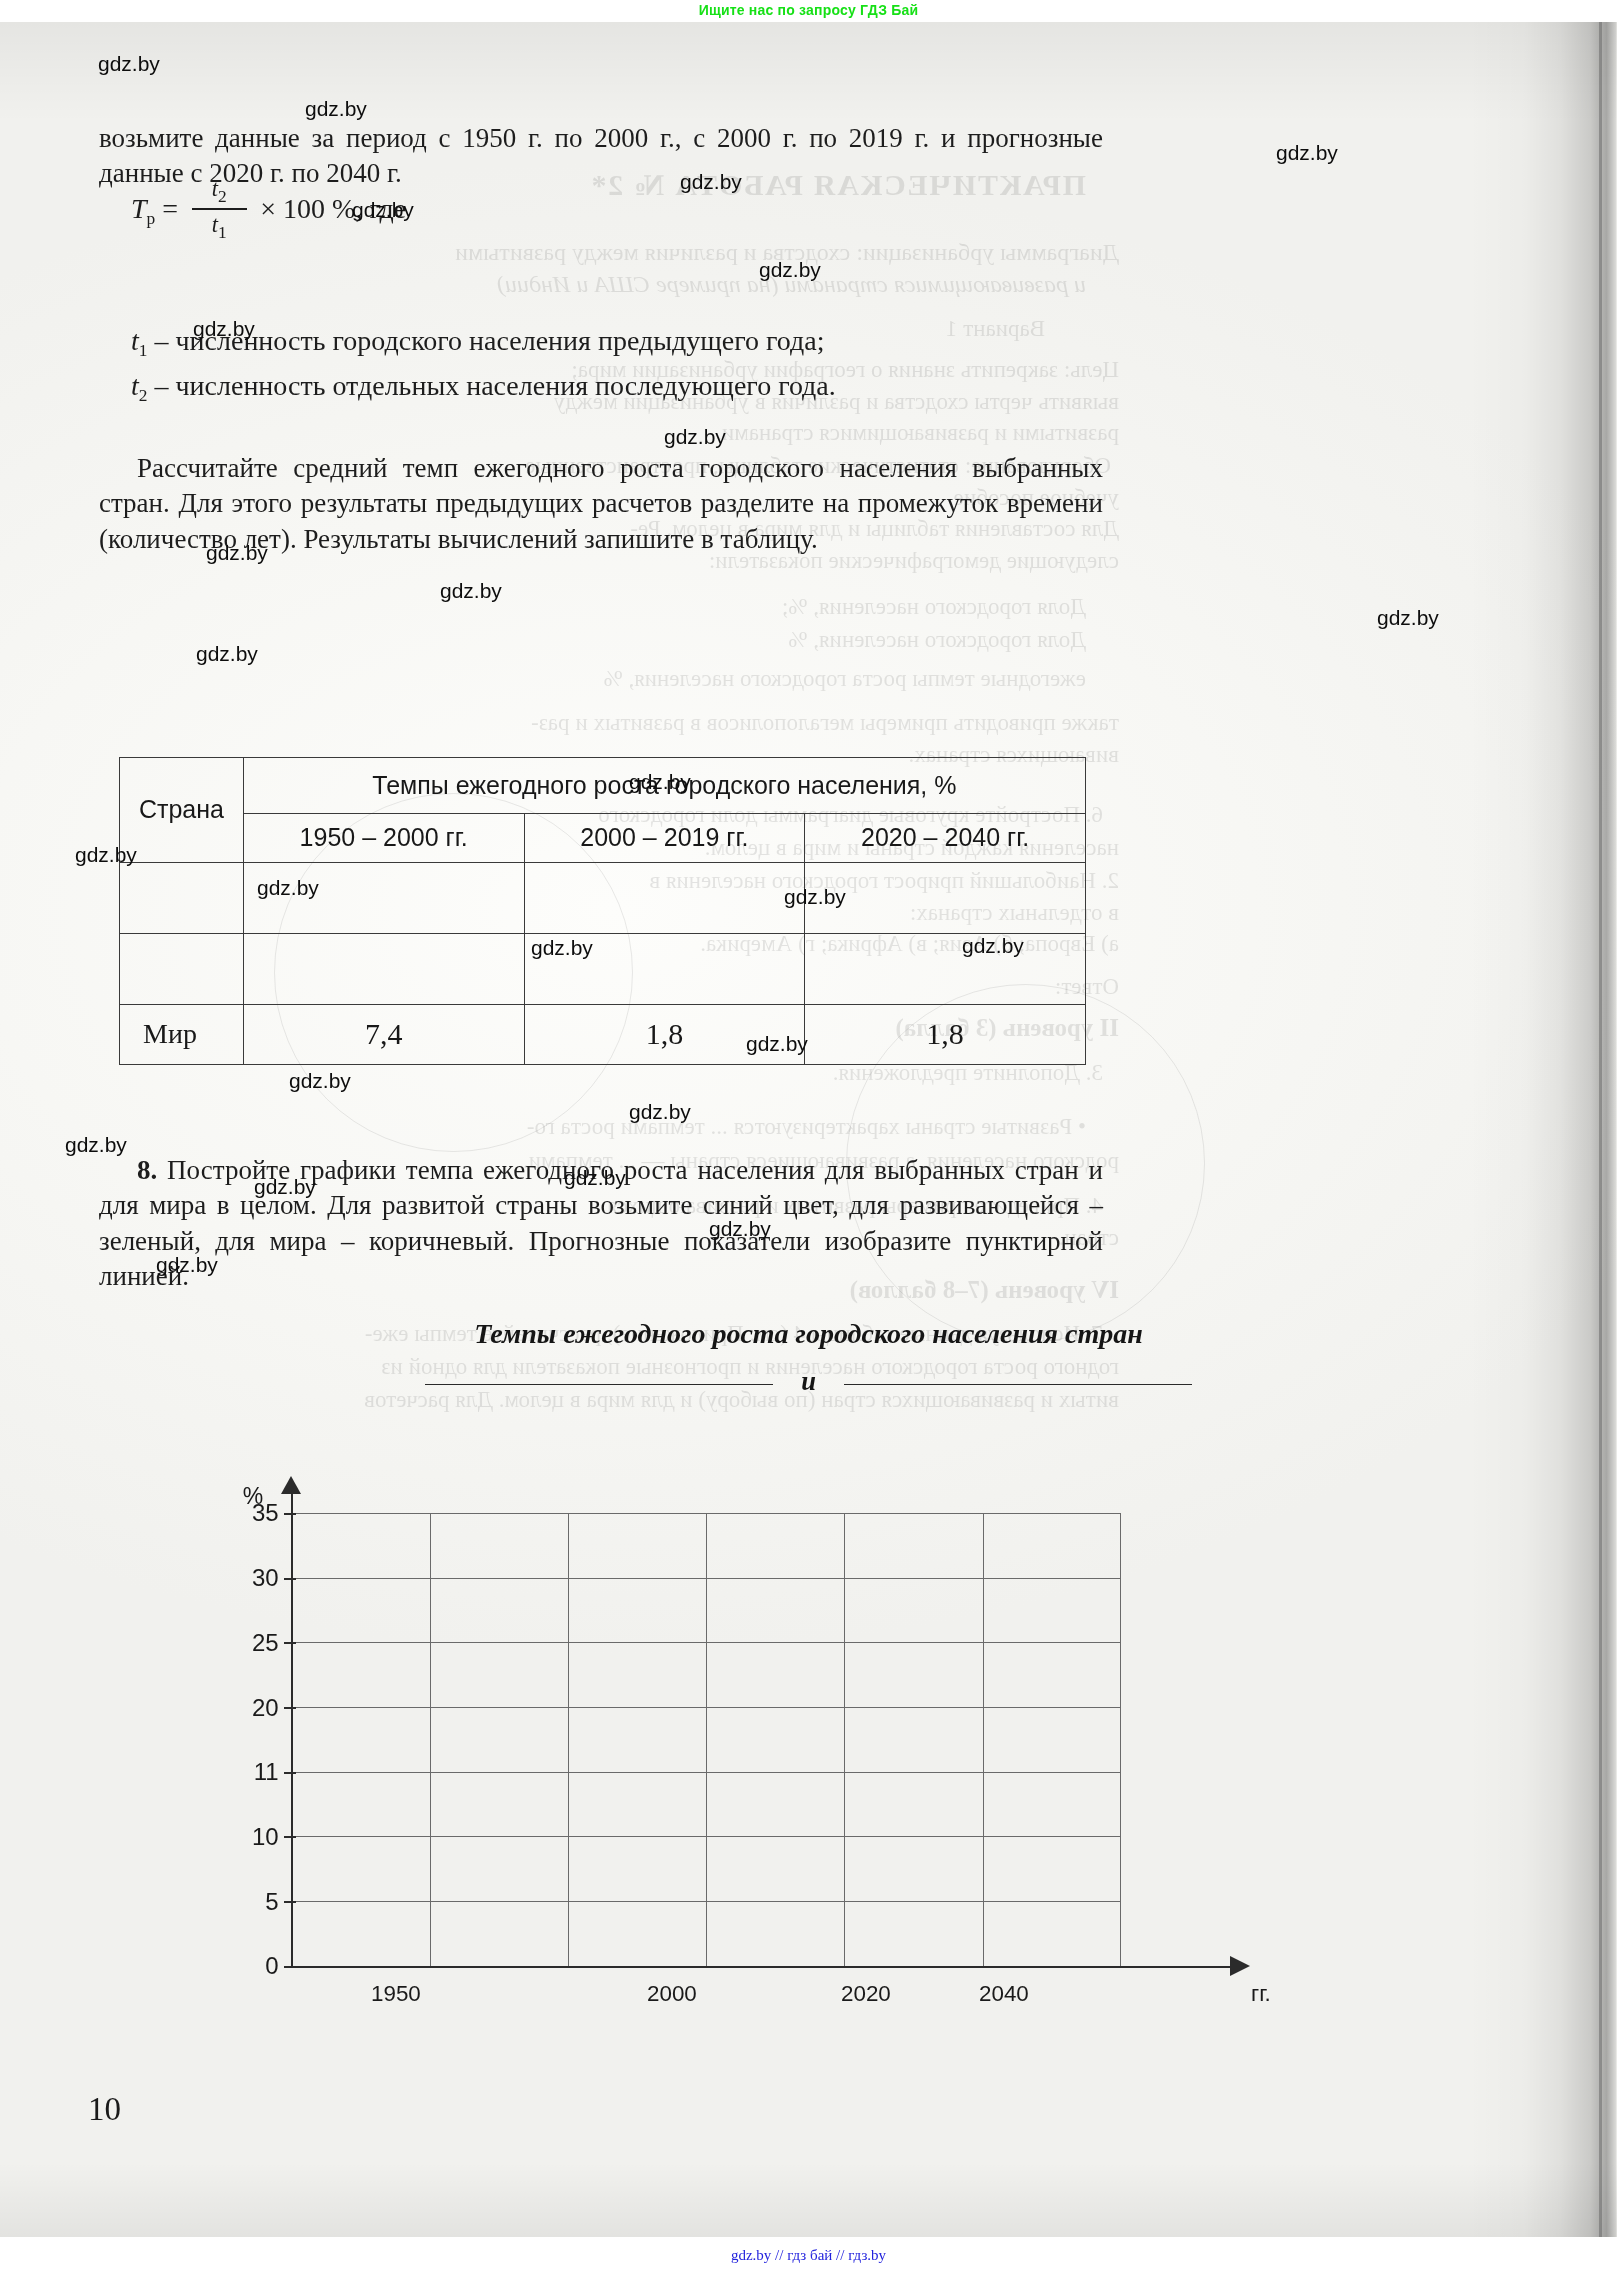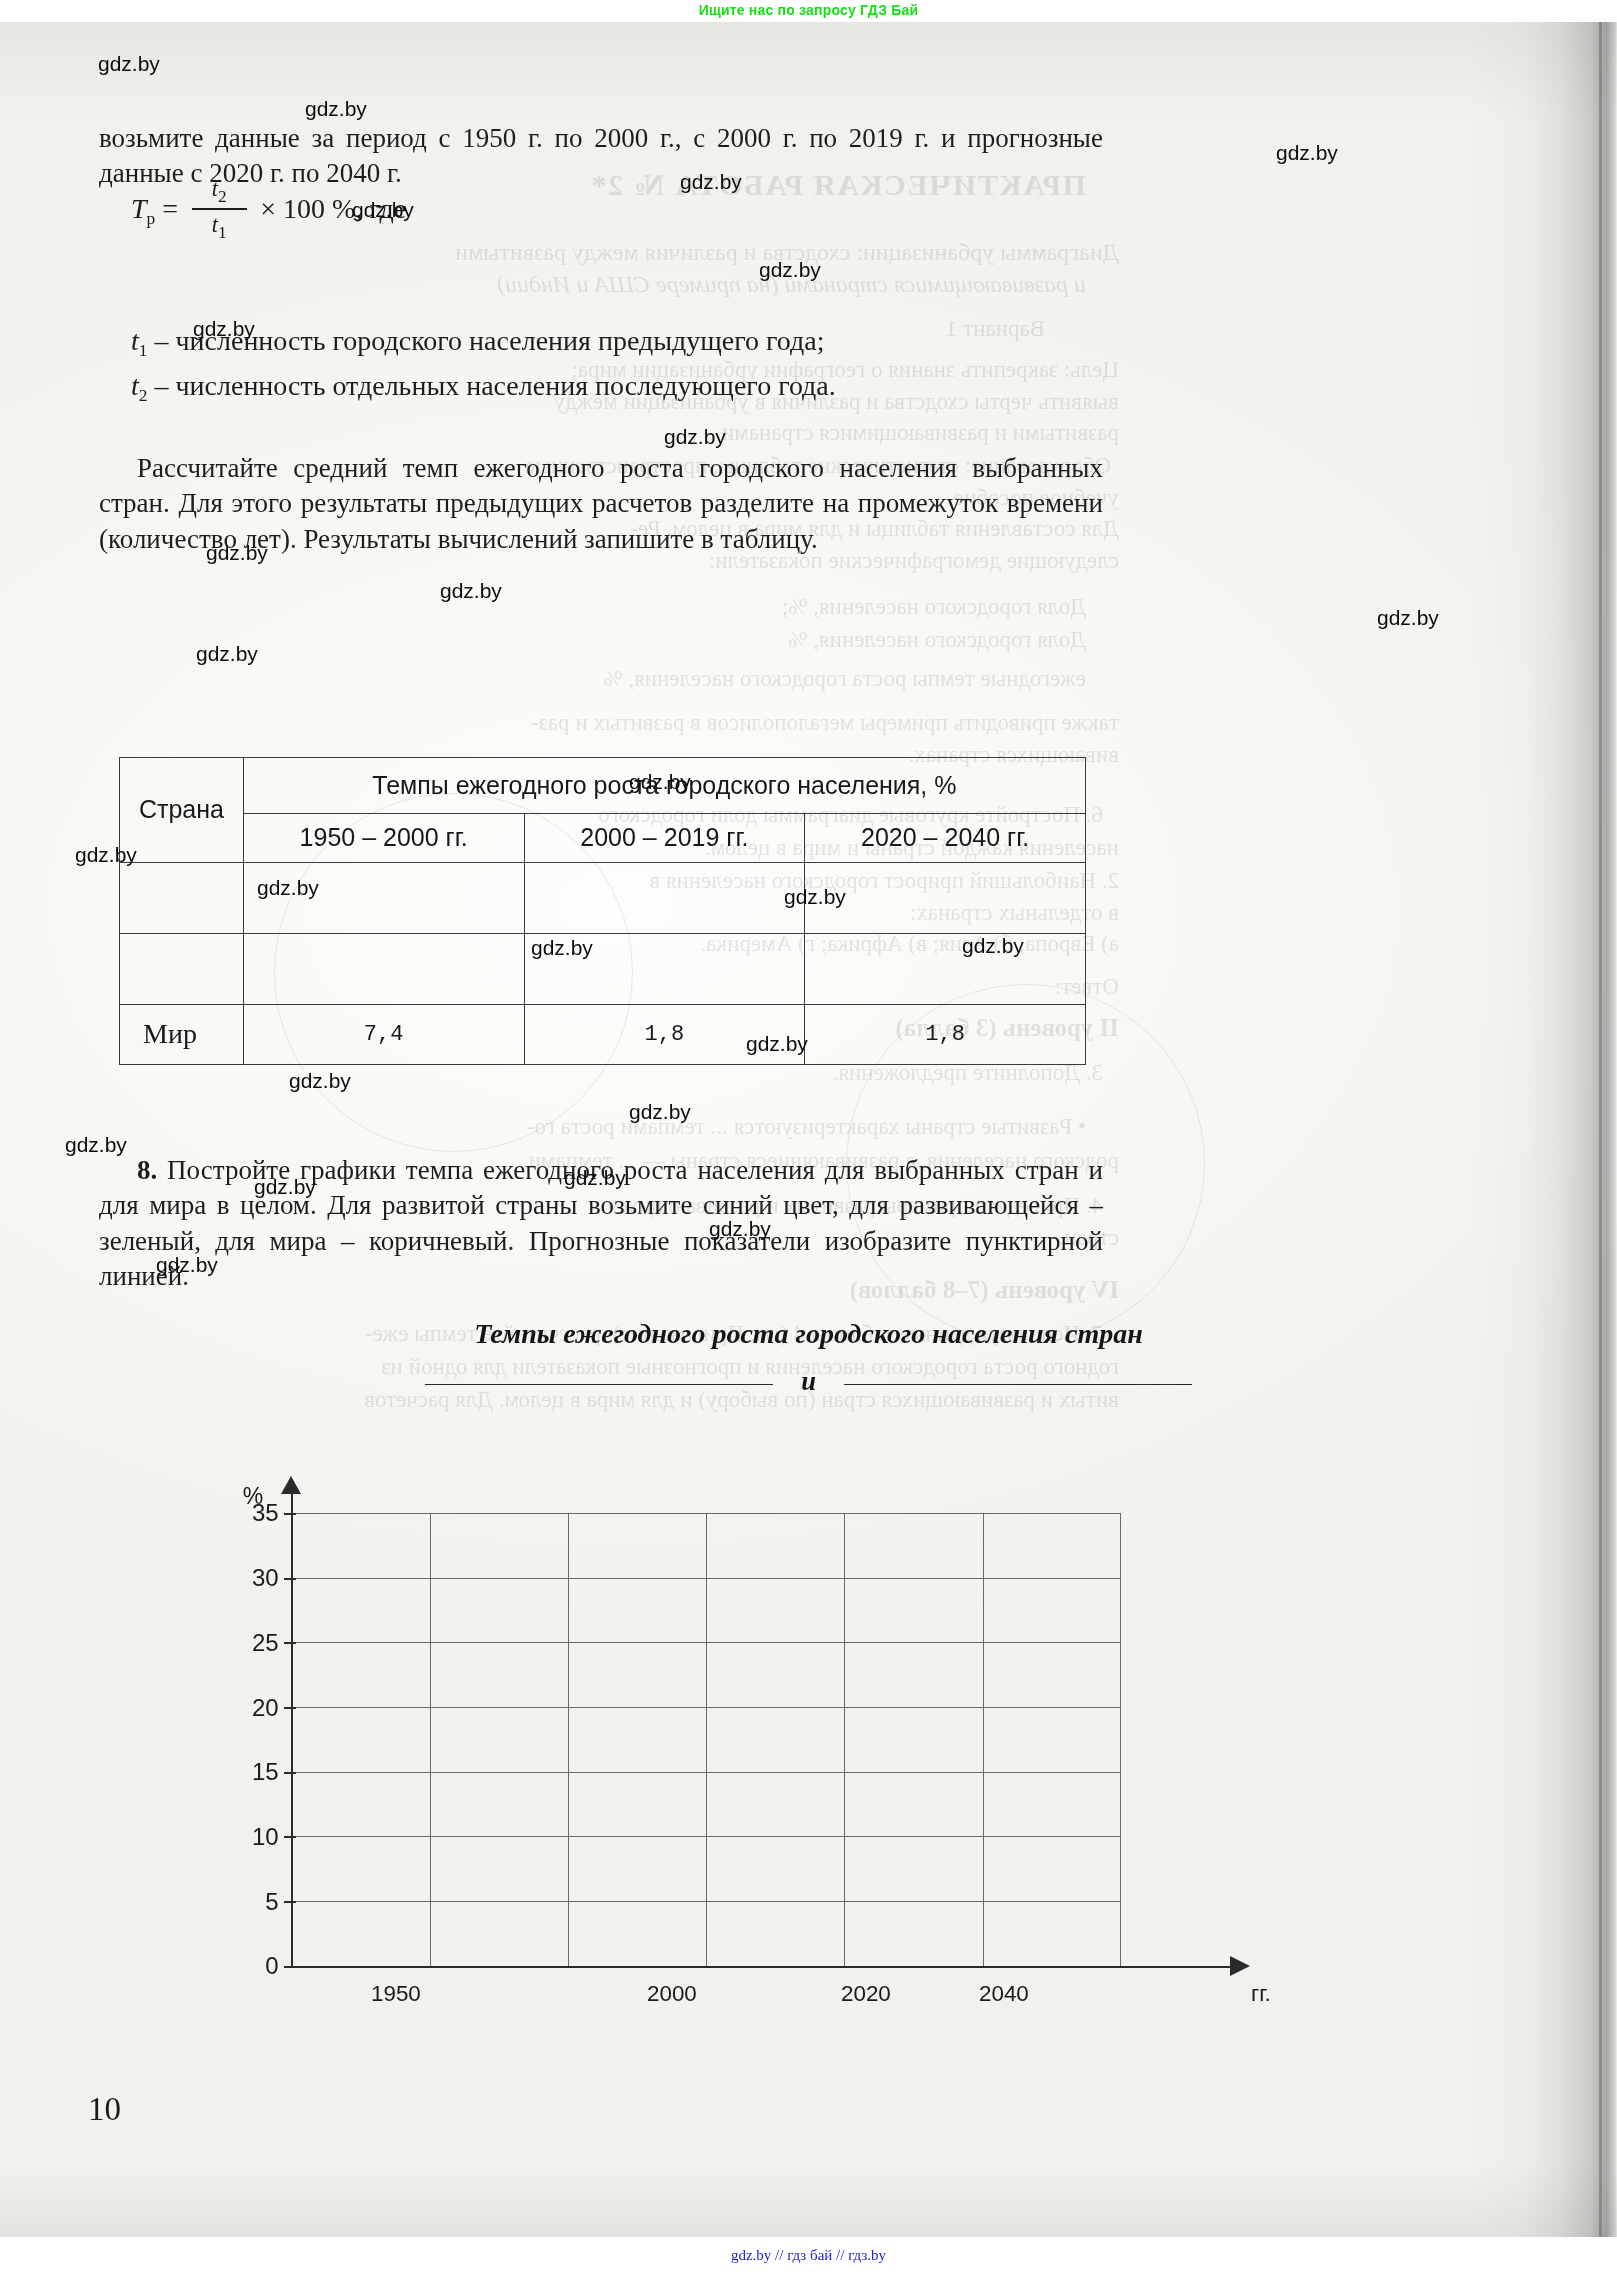--- a/index.html
+++ b/index.html
@@ -106,21 +106,21 @@
   }
   .tbl .hmain{font-size:25px;height:55px;}
   .tbl .hsub{font-size:25px;height:48px;}
   .tbl .country{font-size:25px;}
   .tbl .rowblank{height:71px;}
   .tbl .rowworld{height:60px;}
   .tbl .worldname{
     font-family:"Liberation Serif",serif;font-size:28px;
     text-align:left;padding-left:23px;
   }
-  .tbl .worldval{font-family:Liberation Mono, monospace;font-size:22px;}
+  .tbl .worldval{font-family:Liberation Serif, serif;font-size:30px;}
   
   .chart-title{
     position:absolute;width:100%;text-align:center;
     font-family:"Liberation Serif",serif;
     font-weight:bold;font-style:italic;font-size:28px;color:#151515;
   }
   .rule-row{
     position:absolute;width:100%;text-align:center;
     font-family:"Liberation Serif",serif;
     font-weight:bold;font-style:italic;font-size:26.5px;color:#151515;
@@ -336,21 +336,21 @@
 
       <div class="ytickmark" style="left:43px;top:35px;"></div>
       <div class="ytick" style="left:-3.3px;top:21.6px;">35</div>
       <div class="ytickmark" style="left:43px;top:100px;"></div>
       <div class="ytick" style="left:-3.3px;top:86px;">30</div>
       <div class="ytickmark" style="left:43px;top:164px;"></div>
       <div class="ytick" style="left:-3.3px;top:151px;">25</div>
       <div class="ytickmark" style="left:43px;top:229px;"></div>
       <div class="ytick" style="left:-3.3px;top:216px;">20</div>
       <div class="ytickmark" style="left:43px;top:294px;"></div>
-      <div class="ytick" style="left:-3.3px;top:280px;">15</div>
+      <div class="ytick" style="left:-3.3px;top:280px;">11</div>
       <div class="ytickmark" style="left:43px;top:358px;"></div>
       <div class="ytick" style="left:-3.3px;top:345px;">10</div>
       <div class="ytickmark" style="left:43px;top:423px;"></div>
       <div class="ytick" style="left:-3.3px;top:410px;">5</div>
       <div class="ytickmark" style="left:43px;top:488px;"></div>
       <div class="ytick" style="left:-3.3px;top:474px;">0</div>
 
       <div class="xtick" style="left:130px;top:503px;">1950</div>
       <div class="xtick" style="left:406px;top:503px;">2000</div>
       <div class="xtick" style="left:600px;top:503px;">2020</div>

